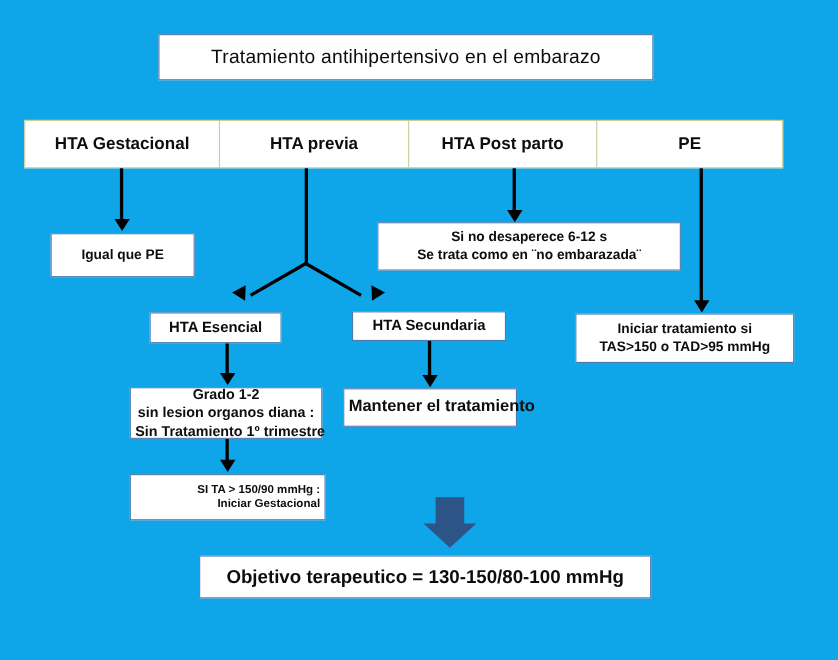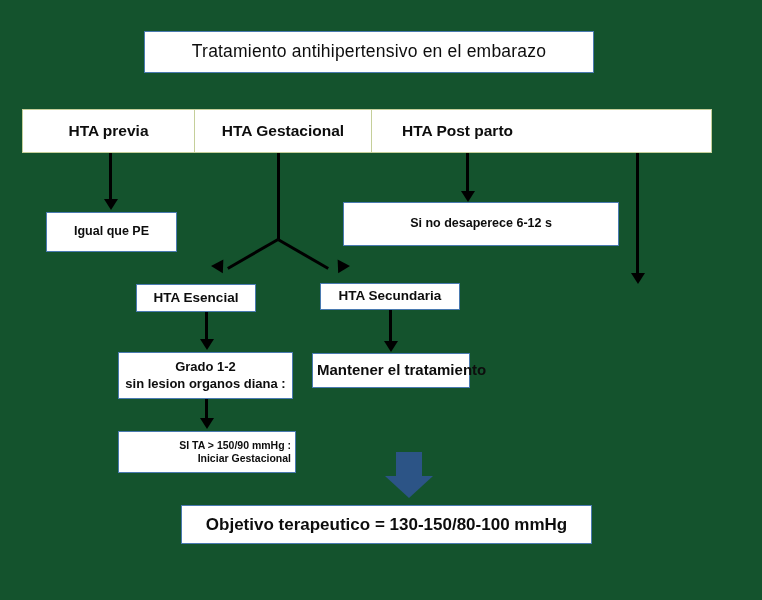--- a/index.html
+++ b/index.html
@@ -9,21 +9,21 @@
     background: #ffffff;
   }
   body {
     font-family: "Liberation Sans", sans-serif;
     color: #111111;
   }
   #canvas {
     position: relative;
     width: 762px;
     height: 600px;
-    background: #14532d;
+    background: #0ea5e9;
     overflow: hidden;
   }
 
   
   .box {
     position: absolute;
     box-sizing: border-box;
     border: 1px solid #4a7ab0;
     background: #ffffff;
     display: flex;
@@ -144,23 +144,24 @@
 </head>
 <body>
 
 <div id="canvas">
 
   <div class="box" id="title-box">
     <div class="lines">Tratamiento  antihipertensivo en el embarazo</div>
   </div>
 
   <div id="category-row">
+    <div class="cat-cell c0">HTA  Gestacional</div>
     <div class="cat-cell c1">HTA previa</div>
-    <div class="cat-cell c0">HTA  Gestacional</div>
     <div class="cat-cell c2">HTA Post parto</div>
+    <div class="cat-cell c3">PE</div>
   </div>
 
   <div class="vline" style="left:109px; top:153px; height:48px;"></div>
   <div class="arrowhead-down" style="left:103.5px; top:199px;"></div>
 
   <div class="vline" style="left:466px; top:153px; height:40px;"></div>
   <div class="arrowhead-down" style="left:460.5px; top:191px;"></div>
 
   <div class="vline" style="left:636px; top:153px; height:122px;"></div>
   <div class="arrowhead-down" style="left:630.5px; top:273px;"></div>
@@ -182,40 +183,48 @@
 
   <div class="box" id="box-igual-pe">
     <div class="lines">
       <div>Igual que  PE</div>
     </div>
   </div>
 
   <div class="box" id="box-si-no">
     <div class="lines">
       <div>Si no desaperece 6-12 s</div>
-    </div>
-  </div>
-
+      <div>Se trata como en ¨no embarazada¨</div>
+    </div>
+  </div>
+
+  <div class="box" id="box-iniciar-pe">
+    <div class="lines">
+      <div>Iniciar tratamiento si</div>
+      <div>TAS&gt;150 o TAD&gt;95 mmHg</div>
+    </div>
+  </div>
 
   <div class="box" id="box-esencial">
     <div class="lines">
       <div>HTA  Esencial</div>
     </div>
   </div>
 
   <div class="box" id="box-secundaria">
     <div class="lines">
       <div>HTA Secundaria</div>
     </div>
   </div>
 
   <div class="box" id="box-grado">
     <div class="lines">
       <div>Grado 1-2</div>
       <div>sin lesion  organos diana :</div>
+      <div>Sin Tratamiento 1º trimestre</div>
     </div>
   </div>
 
   <div class="box" id="box-si-ta">
     <div class="lines">
       <div>SI TA &gt; 150/90  mmHg :</div>
       <div>Iniciar Gestacional</div>
     </div>
   </div>
 

